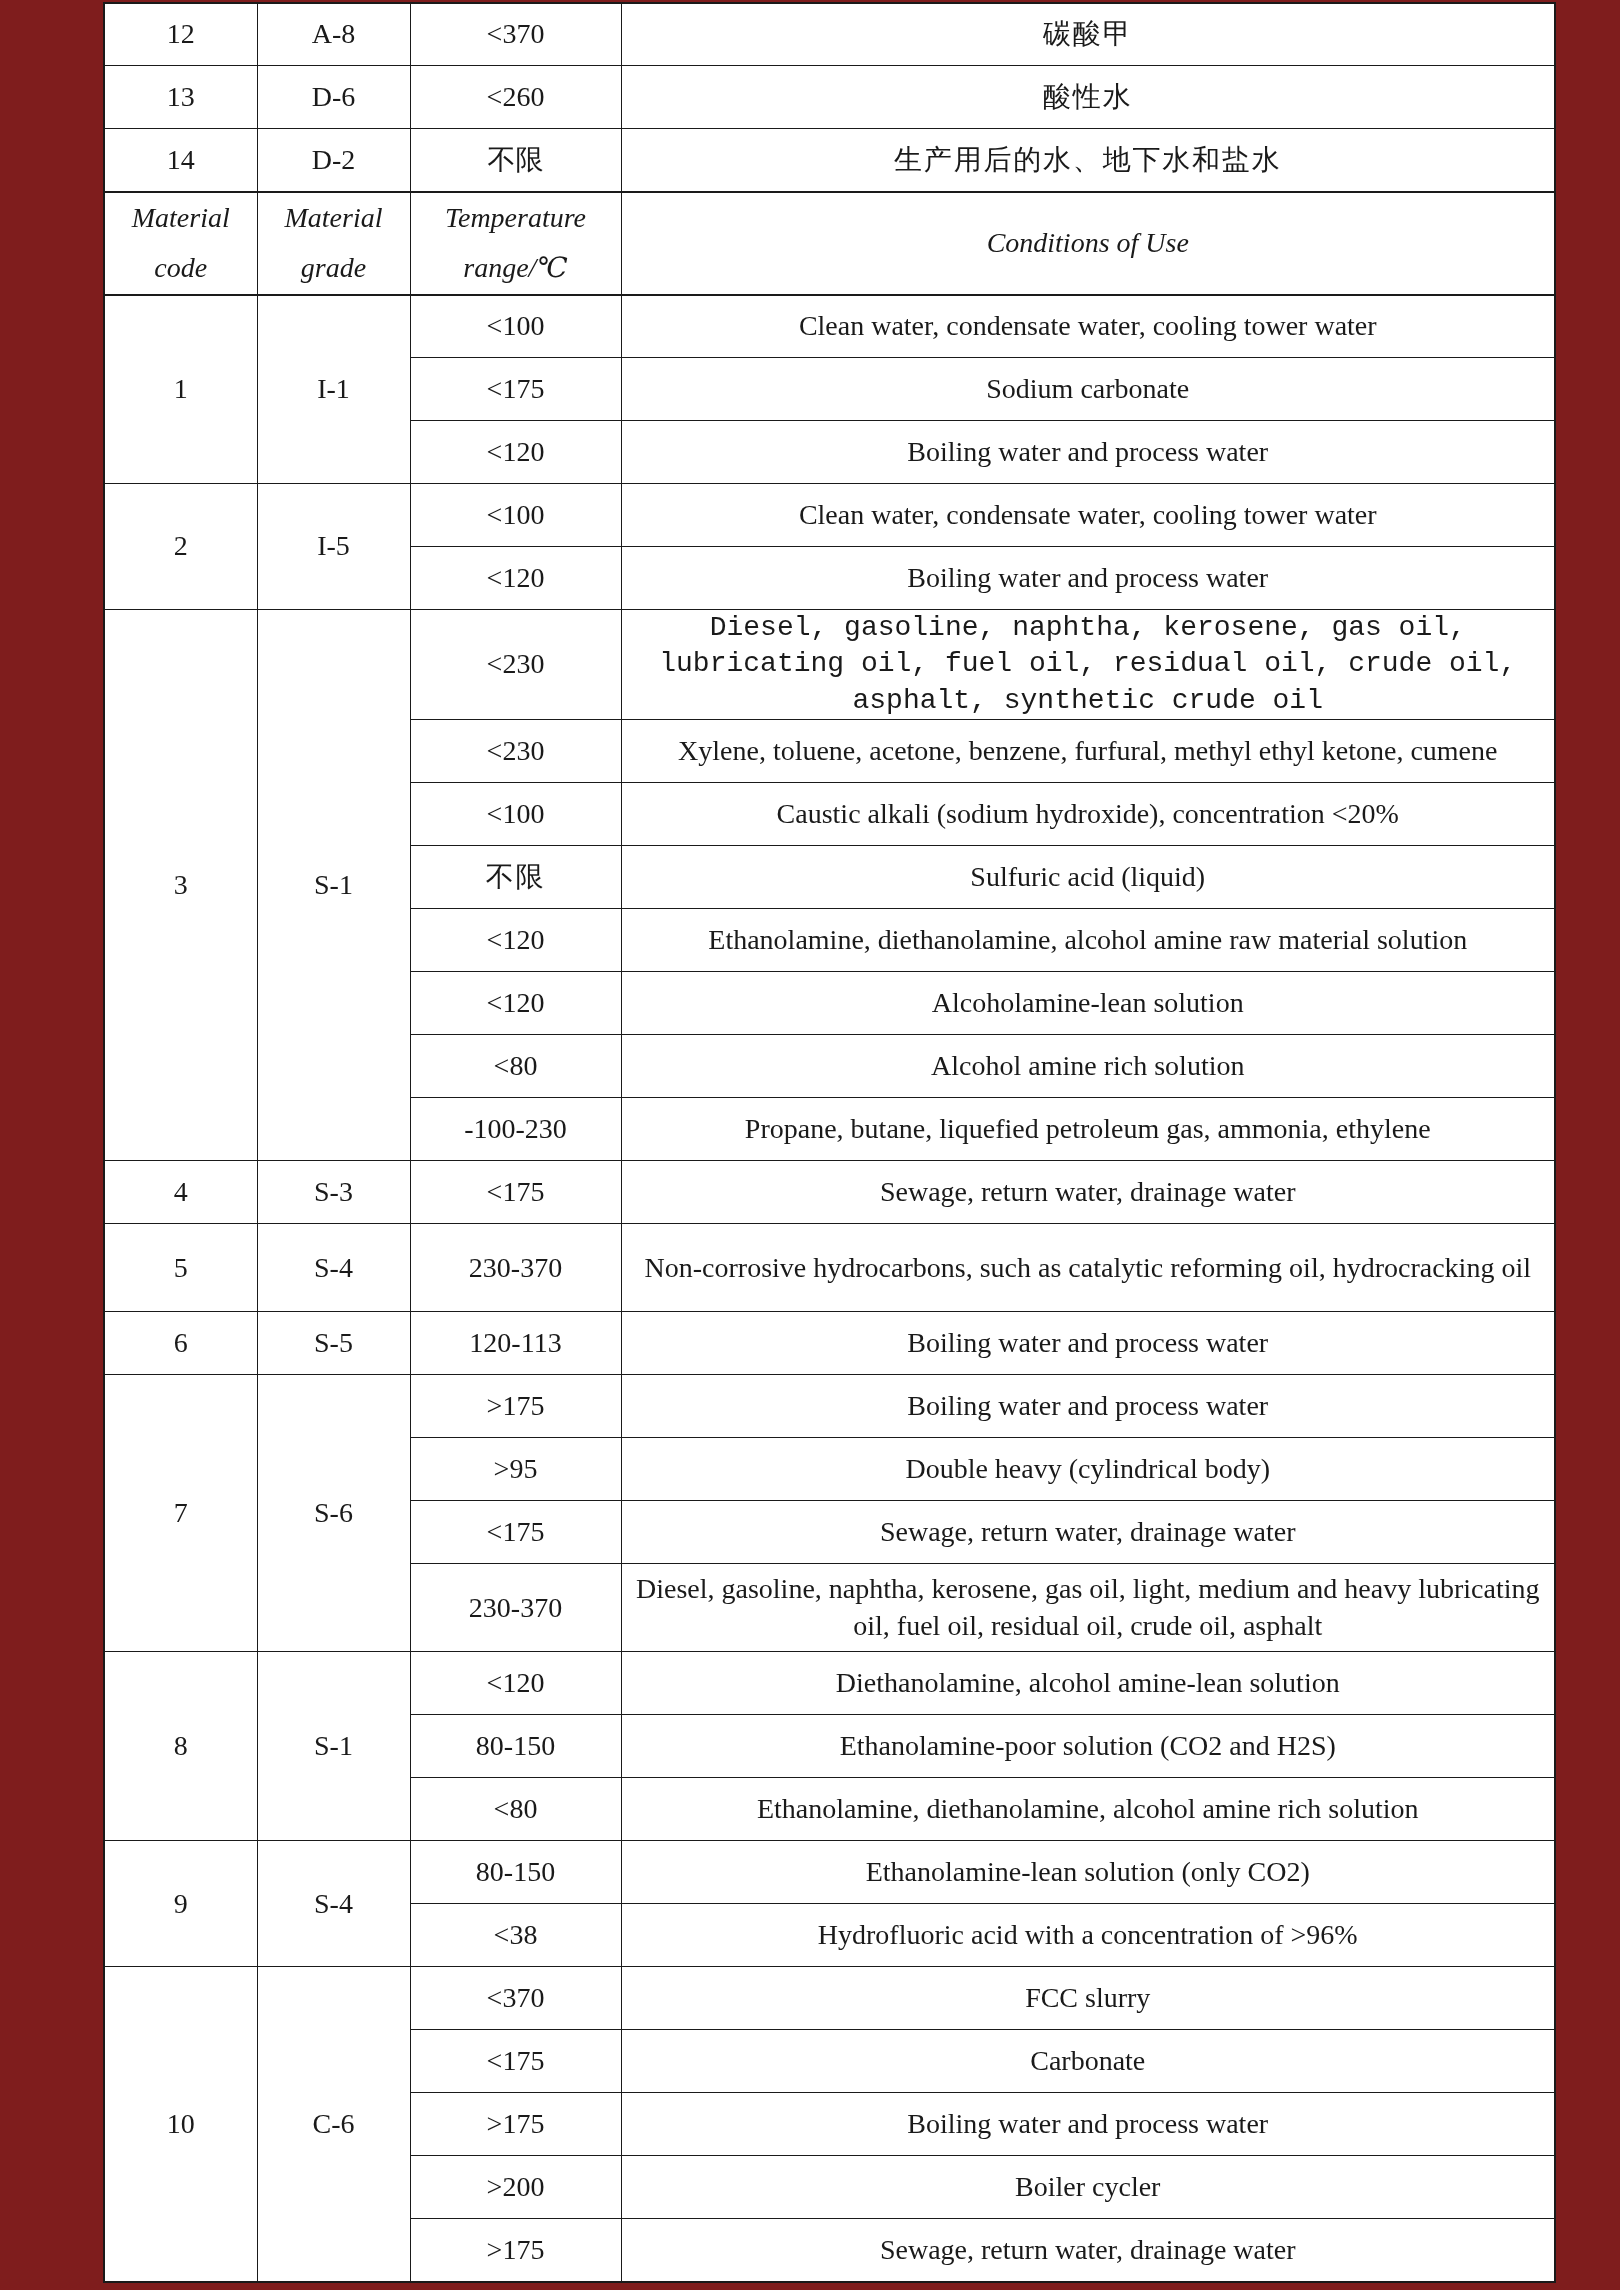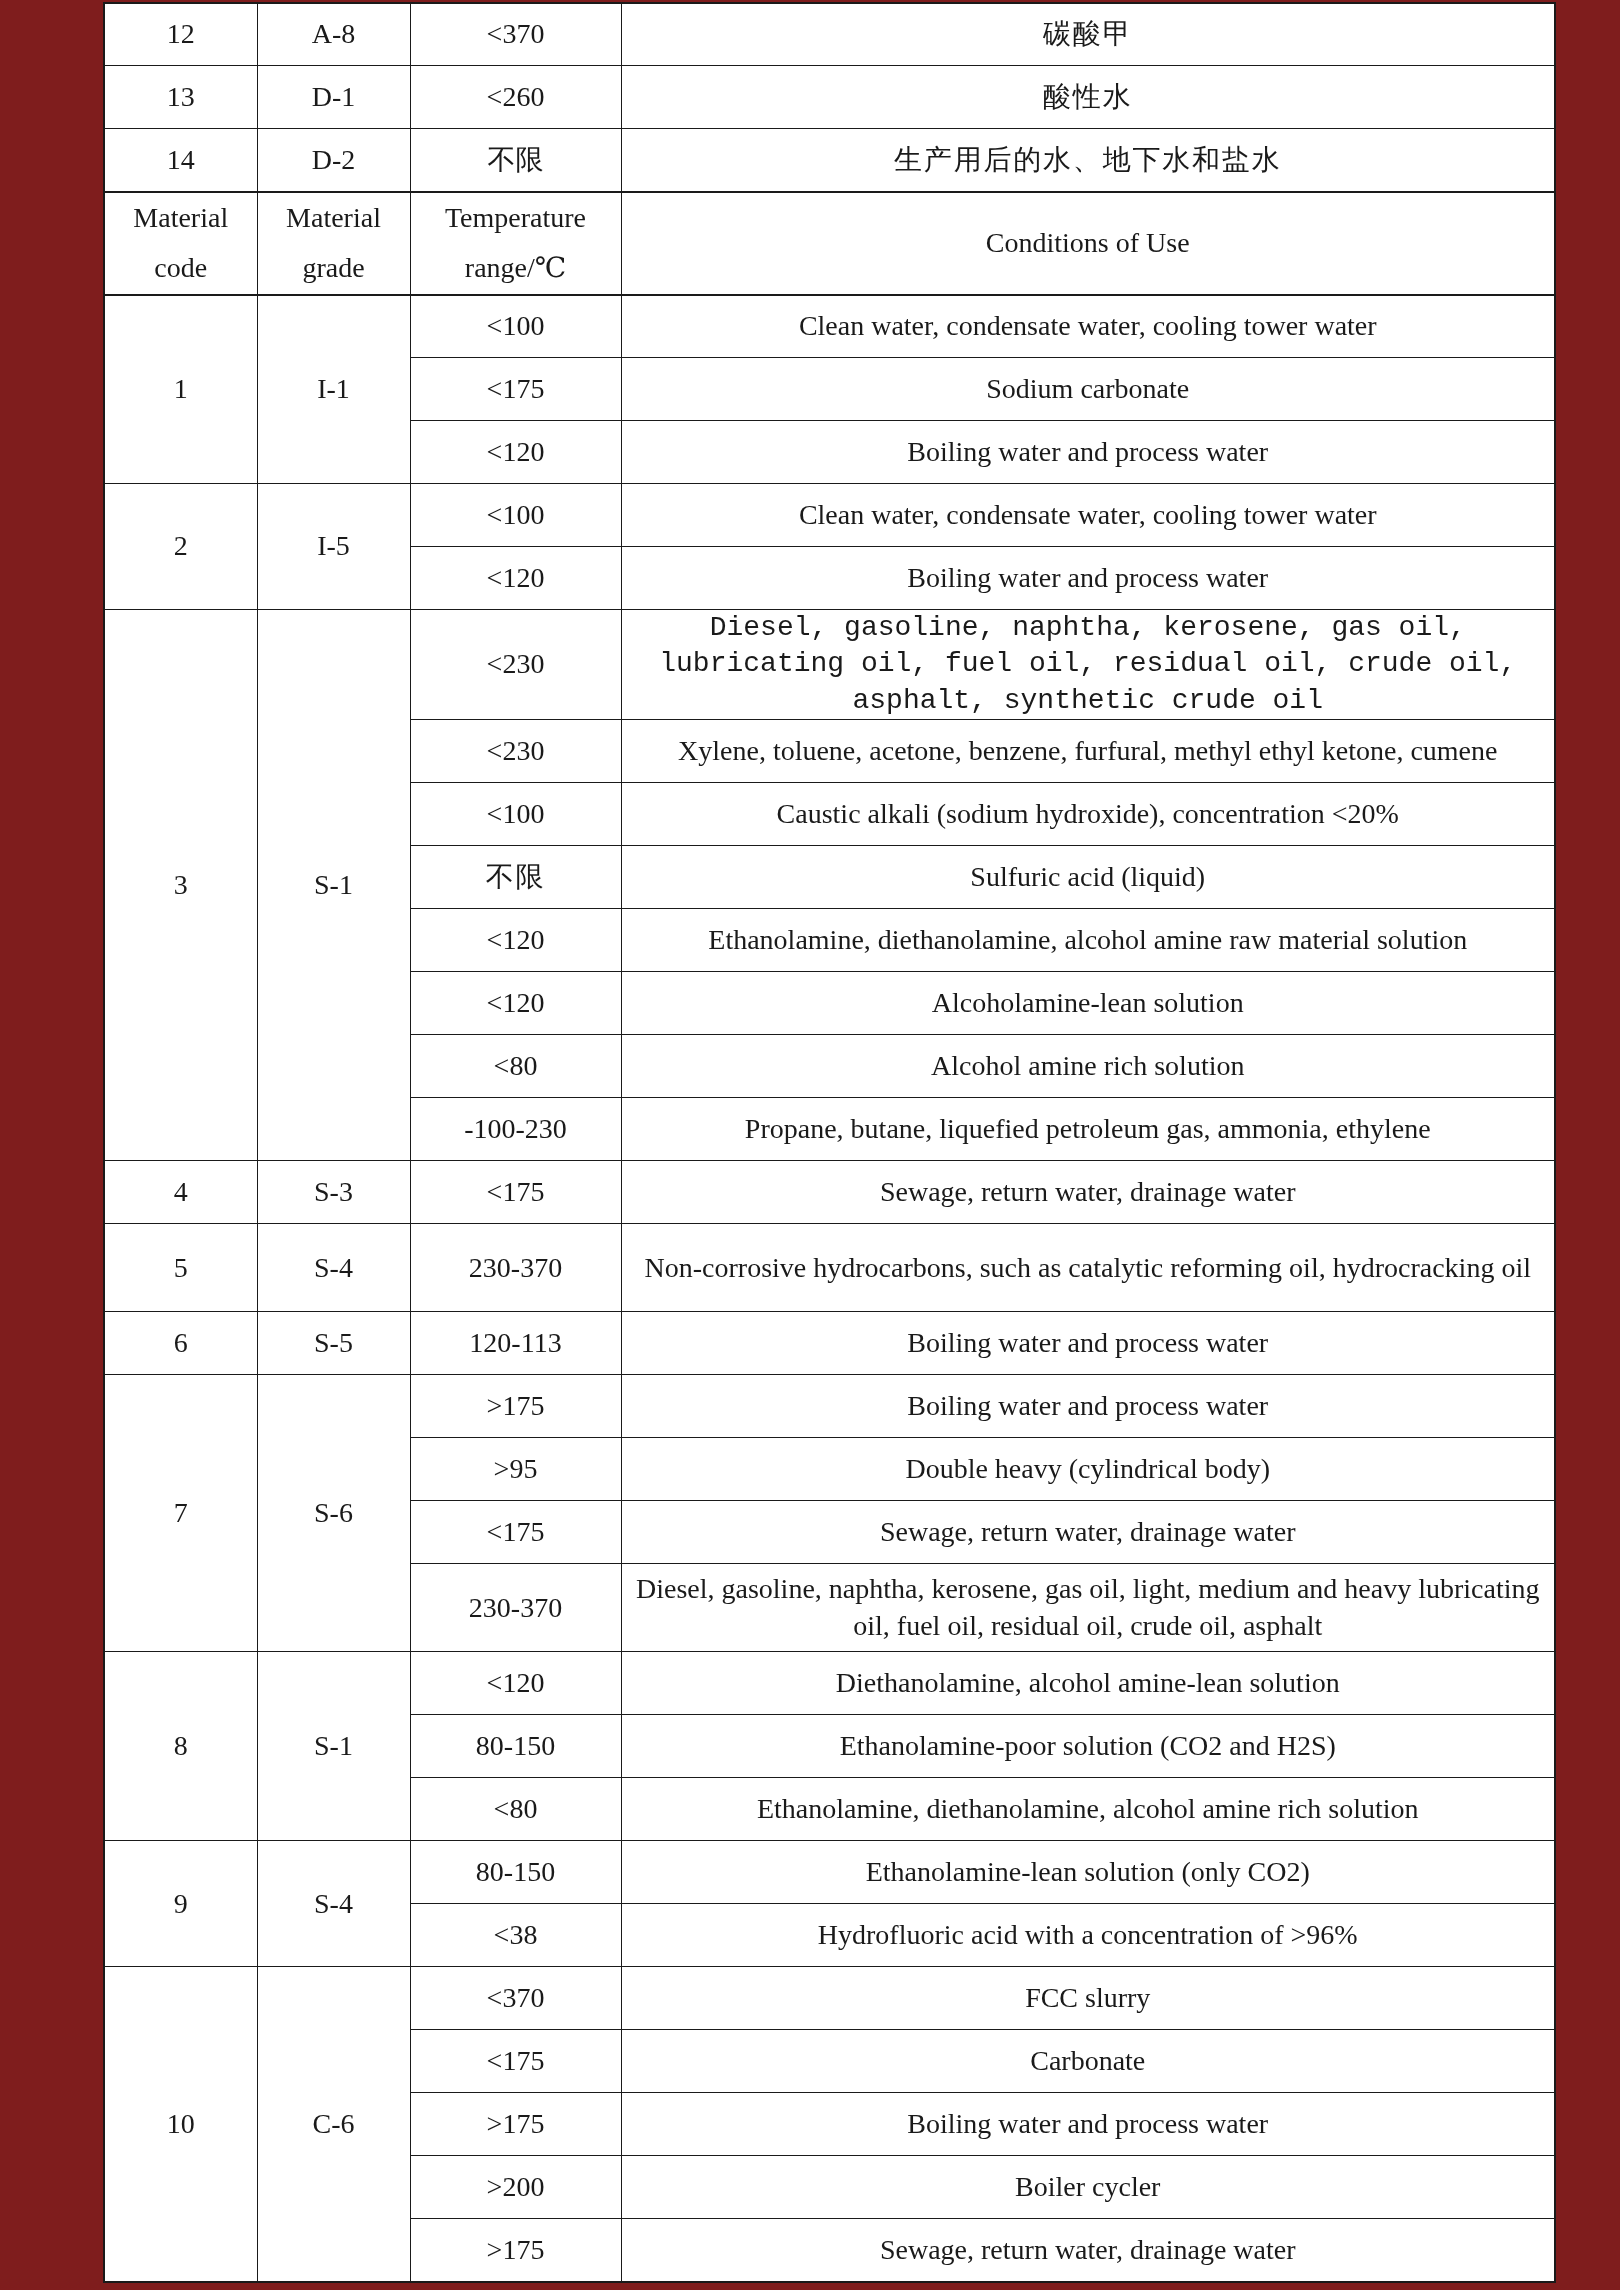--- a/index.html
+++ b/index.html
@@ -23,21 +23,21 @@
     text-align:center;
     vertical-align:middle;
     font-size:28px;
     line-height:1.3;
     padding:0 5.4px;
     background:#ffffff;
     overflow:hidden;
   }
   tr.h70{height:63px;}
   tr.h98{height:88px;}
-  tr.hdr{height:101px;}
+  tr.hdr{height:101px;font-style:italic;}
   td.gtop{border-top-width:2.7px;}
   td.sh{background:#F9EBC4;}
   td.cjk{font-size:29px;letter-spacing:1.8px;}
   td.just{
     text-align:justify;
     text-justify:inter-word;
     line-height:1.55;
     padding:0 9px;
     font-family:Liberation Mono, monospace;
   }
@@ -63,21 +63,21 @@
     </colgroup>
     <tbody id="rows-top">
         <tr class="h70">
           <td>12</td>
           <td>A-8</td>
           <td class="sh">&lt;370</td>
           <td class="sh cjk">碳酸甲</td>
         </tr>
         <tr class="h70">
           <td>13</td>
-          <td>D-1</td>
+          <td>D-6</td>
           <td>&lt;260</td>
           <td class="cjk">酸性水</td>
         </tr>
         <tr class="h70">
           <td>14</td>
           <td>D-2</td>
           <td class="sh">不限</td>
           <td class="sh cjk">生产用后的水、地下水和盐水</td>
         </tr>
       </tbody>

